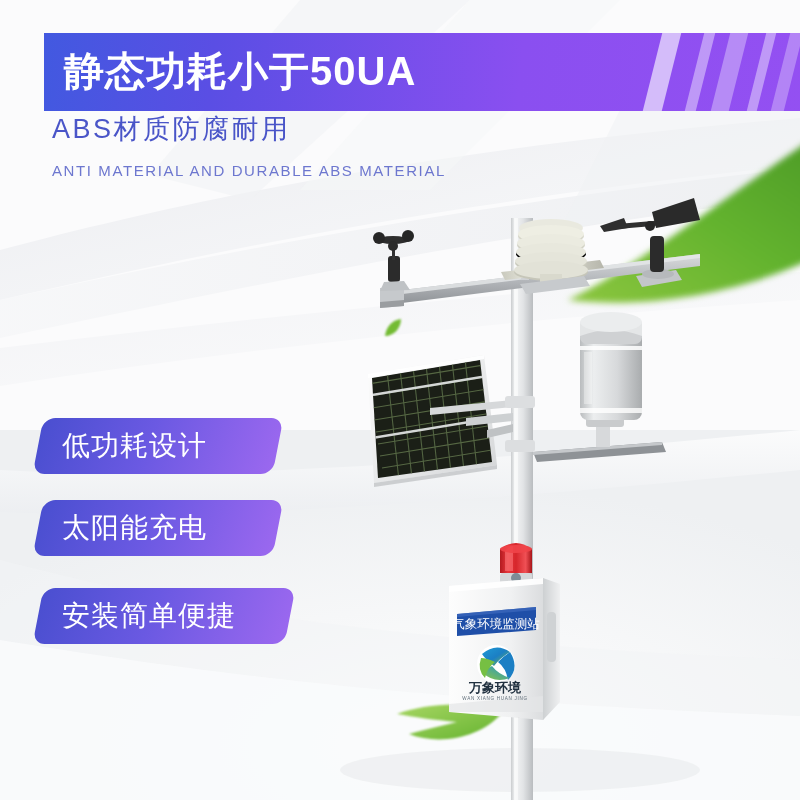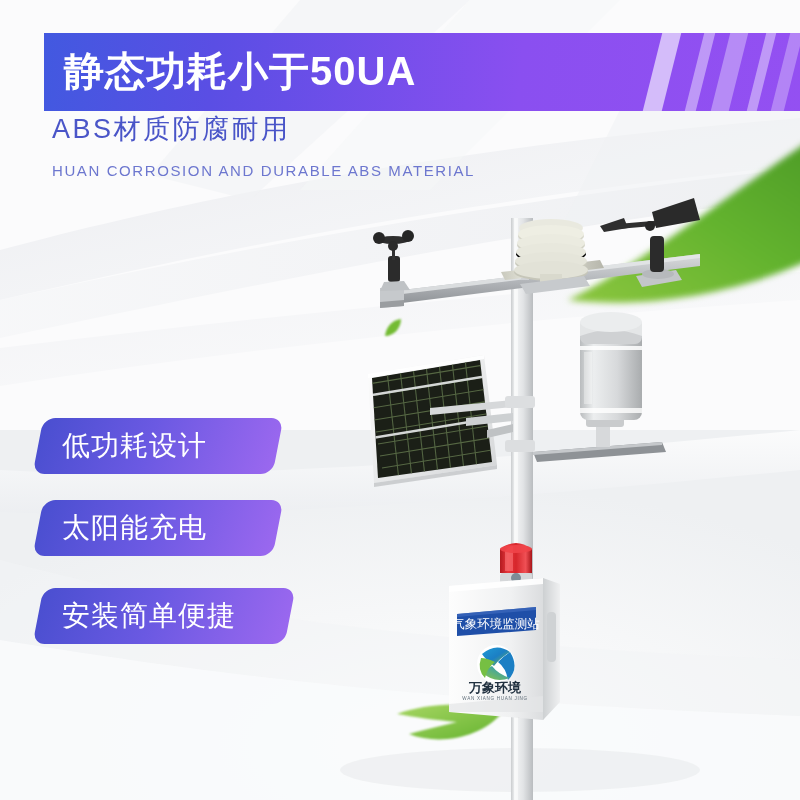--- a/index.html
+++ b/index.html
@@ -395,21 +395,21 @@
       <span class="stripe s1"></span>
       <span class="stripe s2"></span>
       <span class="stripe s3"></span>
       <span class="stripe s4"></span>
       <span class="stripe s5"></span>
     </div>
     <div class="banner-title">静态功耗小于50UA</div>
   </div>
 
   <div class="sub-cn">ABS材质防腐耐用</div>
-  <div class="sub-en">HUAN CORROSION AND DURABLE ABS MATERIAL</div>
+  <div class="sub-en">ANTI MATERIAL AND DURABLE ABS MATERIAL</div>
 
   <div class="pill p1">
     <span class="pill-label">低功耗设计</span>
   </div>
   <div class="pill p2">
     <span class="pill-label">太阳能充电</span>
   </div>
   <div class="pill p3">
     <span class="pill-label">安装简单便捷</span>
   </div>

